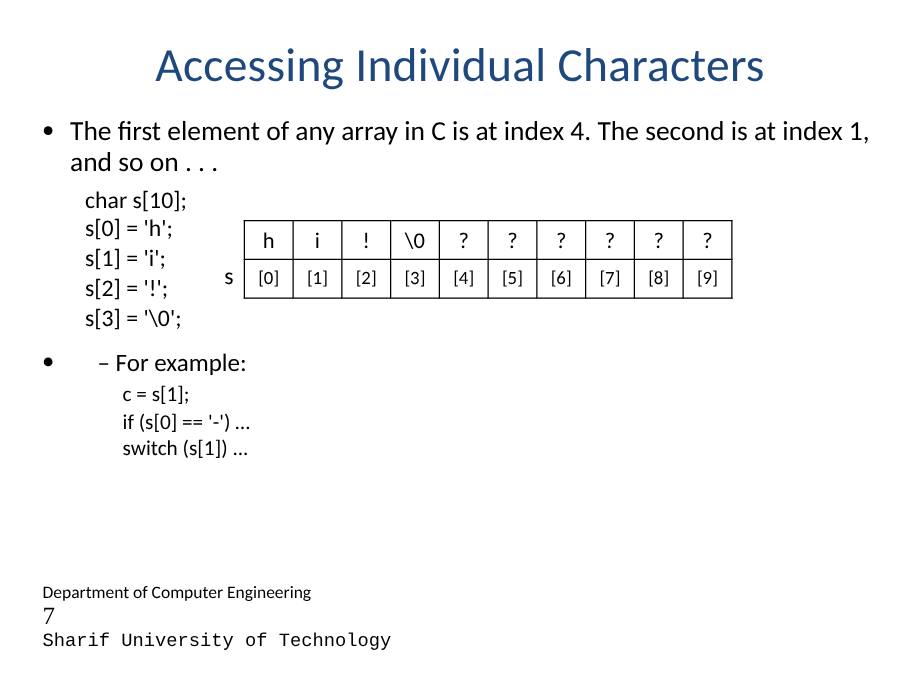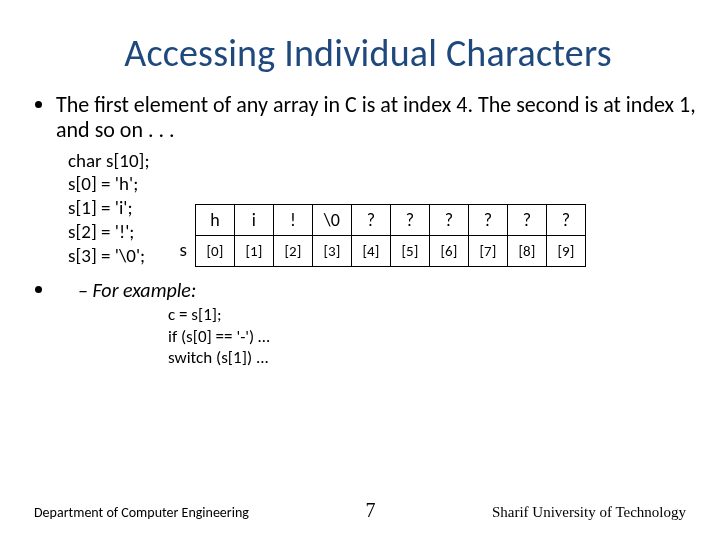--- a/index.html
+++ b/index.html
@@ -31,21 +31,21 @@
     padding: 0 0 0 22px;
     list-style: disc;
     font-size: 22px;
     line-height: 1.15;
   }
   ul.top > li {
     margin-bottom: 6px;
   }
   .code-and-table {
     display: flex;
-    align-items: flex-end;
+    align-items: center;
     margin: 4px 0 10px 34px;
   }
   .code-block {
     font-size: 19px;
     line-height: 1.25;
     white-space: pre;
     font-family: Calibri, Arial, sans-serif;
     flex: 0 0 auto;
   }
   .array-wrap {
@@ -72,51 +72,51 @@
     padding: 0;
   }
   table.arr td.idx {
     font-size: 15px;
   }
   ul.sub {
     list-style: none;
     margin: 4px 0 0 22px;
     padding: 0;
     font-size: 20px;
-    font-style: italic;
   }
   ul.sub > li::before {
     content: "–  ";
   }
   .example-code {
     font-size: 17px;
     line-height: 1.25;
     white-space: pre;
-    margin: 2px 0 0 112px;
+    margin: 2px 0 0 42px;
     font-family: Calibri, Arial, sans-serif;
   }
   .footer {
     position: absolute;
     bottom: 18px;
     left: 34px;
     right: 34px;
     display: flex;
     justify-content: space-between;
     align-items: baseline;
     font-size: 14px;
+    flex-direction: column;
   }
   .footer .dept {
     font-family: Calibri, Arial, sans-serif;
   }
   .footer .pagenum {
     font-size: 20px;
     font-family: Georgia, "Times New Roman", serif;
   }
   .footer .uni {
-    font-family: Liberation Serif, serif;
+    font-family: Liberation Mono, monospace;
     font-size: 15px;
   }
 </style>
 </head>
 <body>
 
 <div class="slide">
 
   <h1 class="title">Accessing Individual Characters</h1>
 

